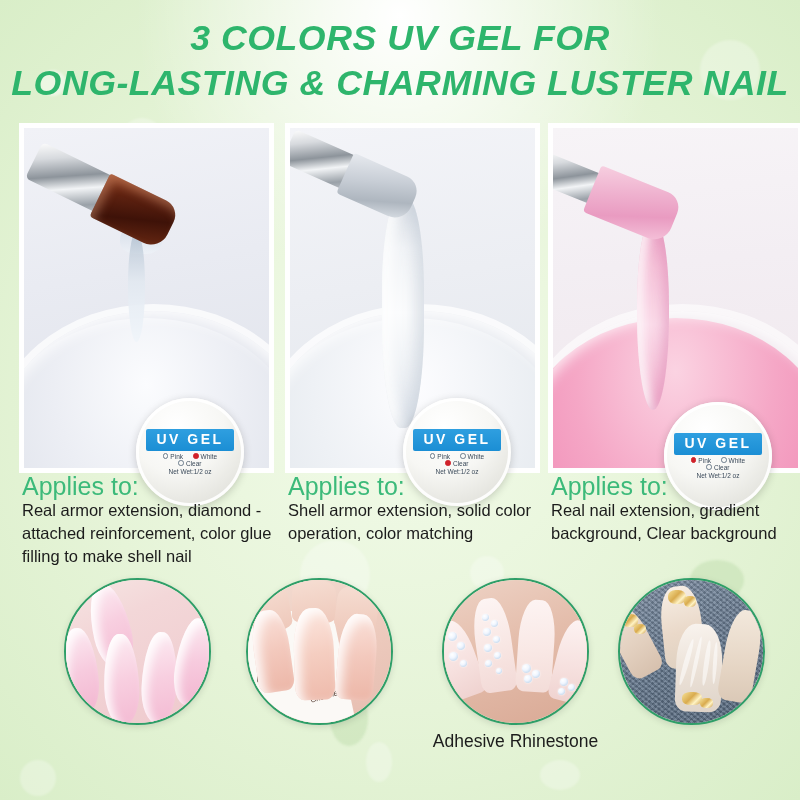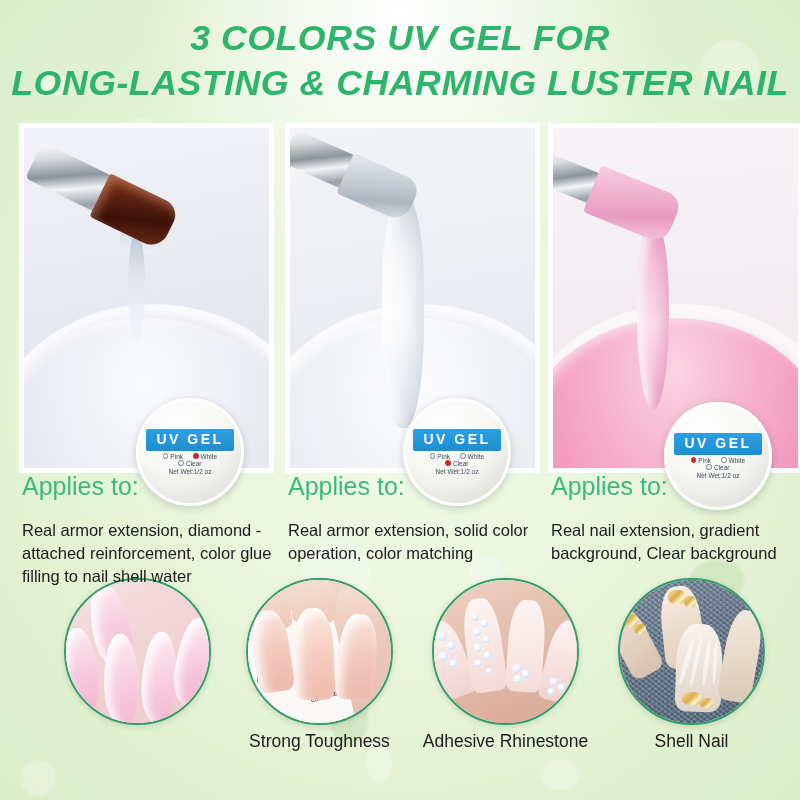--- a/index.html
+++ b/index.html
@@ -123,31 +123,31 @@
   .dot{width:3.5px;height:3.5px;border-radius:50%;border:1px solid #6b7b8b;display:inline-block;}
   .dot.on{background:#d0222a;border-color:#d0222a;}
   .netwt{font-size:6.5px;color:#3b4a5a;margin-top:1px;}
 
   
   .applies{position:absolute;z-index:7;}
   #ap1{left:22px;top:473px;width:268px;}
   #ap2{left:288px;top:473px;width:256px;}
   #ap3{left:551px;top:473px;width:250px;}
   .ap-head{
-    color:#3cba7a;font-size:25px;line-height:1.05;margin-bottom:20px;font-weight:400;
+    color:#3cba7a;font-size:25px;line-height:1.05;margin-bottom:0;font-weight:400;
   }
   .ap-body{
     color:#1c1c1c;font-size:16.5px;line-height:1.38;font-weight:400;
   }
 
   
   .feature{position:absolute;z-index:6;text-align:center;}
   #f1{left:50px;top:578px;width:175px;}
   #f2{left:232px;top:578px;width:175px;}
-  #f3{left:418px;top:578px;width:175px;}
+  #f3{left:428px;top:578px;width:175px;}
   #f4{left:604px;top:578px;width:175px;}
   .circ{
     width:143px;height:143px;border-radius:50%;margin:0 auto;
     border:2px solid #2f9e68;overflow:hidden;position:relative;
     box-shadow:0 2px 7px rgba(0,0,0,.12);
   }
   .circ .inner{position:absolute;inset:0;}
   .fcap{
     margin-top:6px;color:#1c1c1c;font-size:17.5px;line-height:1.25;
   }
@@ -335,25 +335,25 @@
     <span class="opt">
         <i class="dot"></i>
         <span>Clear</span>
       </span>
   </div>
   <div class="netwt">Net Wet:1/2 oz</div>
 </div>
 
 <div class="applies" id="ap1">
   <div class="ap-head">Applies to:</div>
-  <div class="ap-body">Real armor extension, diamond -attached reinforcement, color glue filling to nail shell water</div>
+  <div class="ap-body">Real armor extension, diamond -attached reinforcement, color glue filling to make shell nail</div>
 </div>
 <div class="applies" id="ap2">
   <div class="ap-head">Applies to:</div>
-  <div class="ap-body">Real armor extension, solid color operation, color matching</div>
+  <div class="ap-body">Shell armor extension, solid color operation, color matching</div>
 </div>
 <div class="applies" id="ap3">
   <div class="ap-head">Applies to:</div>
   <div class="ap-body">Real nail extension, gradient background, Clear background</div>
 </div>
 
 <div class="feature" id="f1">
   <div class="circ" id="c1">
     <div class="inner">
       <div class="nail n1"></div>
@@ -372,21 +372,20 @@
       <div class="script" style="left:8px;top:92px;">Luxury</div>
       <div class="script" style="left:62px;top:112px;">Charme</div>
       <div class="fing" style="left:2px;top:6px;width:40px;height:46px;transform:rotate(-10deg);"></div>
       <div class="fing" style="left:44px;top:0px;width:44px;height:44px;"></div>
       <div class="fing" style="left:88px;top:6px;width:42px;height:46px;transform:rotate(8deg);"></div>
       <div class="nn m1"></div>
       <div class="nn m2"></div>
       <div class="nn m3"></div>
     </div>
   </div>
-  <div class="fcap">Strong Toughness</div>
 </div>
 
 <div class="feature" id="f3">
   <div class="circ" id="c3">
     <div class="inner">
       <div class="rn r1"></div>
       <div class="rn r2"></div>
       <div class="rn r3"></div>
       <div class="rn r4"></div>
       <div class="gem" style="left:4px;top:52px;width:9px;height:9px;"></div>
@@ -424,14 +423,13 @@
       <div class="gold" style="left:48px;top:10px;width:18px;height:14px;"></div>
       <div class="gold" style="left:64px;top:16px;width:12px;height:11px;"></div>
       <div class="gold" style="left:62px;top:112px;width:20px;height:13px;"></div>
       <div class="gold" style="left:80px;top:118px;width:13px;height:10px;"></div>
       <div class="shellstreak" style="left:64px;top:58px;width:5px;height:48px;transform:rotate(16deg);"></div>
       <div class="shellstreak" style="left:74px;top:56px;width:4px;height:52px;transform:rotate(12deg);"></div>
       <div class="shellstreak" style="left:84px;top:60px;width:5px;height:46px;transform:rotate(8deg);"></div>
       <div class="shellstreak" style="left:93px;top:62px;width:4px;height:42px;transform:rotate(4deg);"></div>
     </div>
   </div>
-  <div class="fcap">Shell Nail</div>
 </div>
 
 </body></html>

